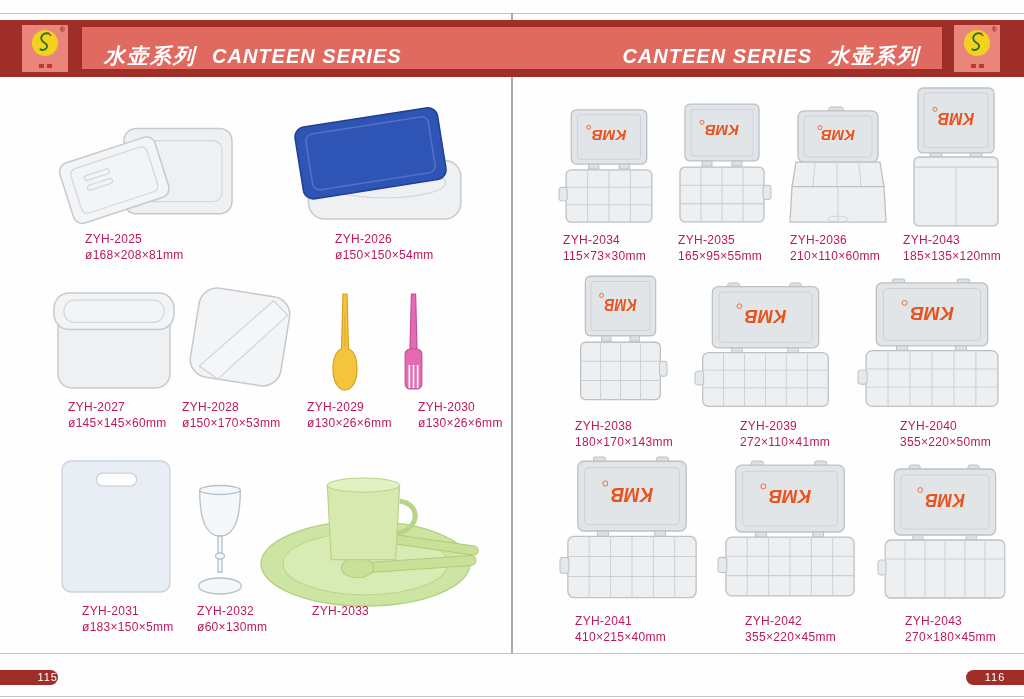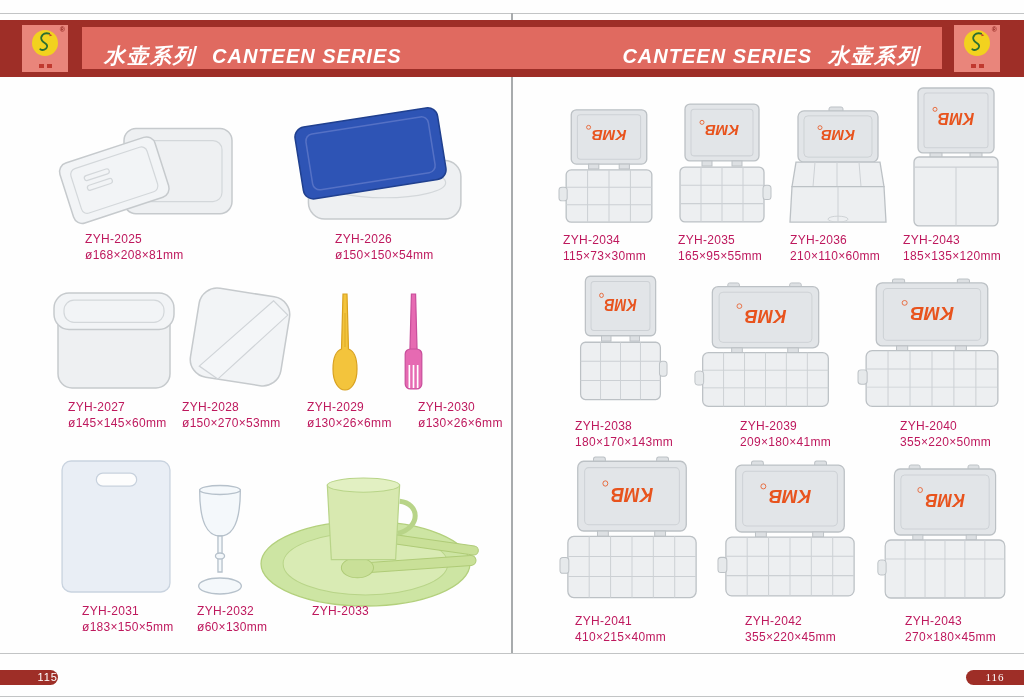--- a/index.html
+++ b/index.html
@@ -55,21 +55,21 @@
   .blatch { fill:#e6e9eb; stroke:#bcc1c5; stroke-width:1; }
   .kmb { font-family:"Liberation Sans",sans-serif; font-weight:bold; font-style:italic;
          fill:var(--kmb_orange,#e8531d); text-anchor:middle; }
   .breg { fill:none; stroke:var(--kmb_orange,#e8531d); stroke-width:0.8; }
 
   
   .page-tab { position:absolute; top:670px; width:58px; height:15px; line-height:15px;
               background:var(--band_dark_red,#9e2e27); color:#fff; font-size:11px;
               text-align:center; letter-spacing:1px; }
   .tab-left { left:0; border-radius:0 8px 8px 0;text-align:right; }
-  .tab-right { left:966px; border-radius:8px 0 0 8px;font-family:Liberation Serif, serif; }
+  .tab-right { left:966px; border-radius:8px 0 0 8px; }
 </style>
 </head>
 <body>
 
 <div class="canvas">
 
   <div class="hline" style="top:13px"></div>
   <div class="hline" style="top:653px"></div>
   <div class="hline" style="top:696px"></div>
   <div class="vline" style="left:511px; top:13px; height:640px"></div>
@@ -201,21 +201,21 @@
     <div class="plabel" style="left:335px;top:232px">
       <div>ZYH-2026</div>
       <div>ø150×150×54mm</div>
     </div>
     <div class="plabel" style="left:68px;top:400px">
       <div>ZYH-2027</div>
       <div>ø145×145×60mm</div>
     </div>
     <div class="plabel" style="left:182px;top:400px">
       <div>ZYH-2028</div>
-      <div>ø150×270×53mm</div>
+      <div>ø150×170×53mm</div>
     </div>
     <div class="plabel" style="left:307px;top:400px">
       <div>ZYH-2029</div>
       <div>ø130×26×6mm</div>
     </div>
     <div class="plabel" style="left:418px;top:400px">
       <div>ZYH-2030</div>
       <div>ø130×26×6mm</div>
     </div>
     <div class="plabel" style="left:82px;top:604px">
@@ -412,21 +412,21 @@
     <div class="plabel" style="left:903px;top:233px">
       <div>ZYH-2043</div>
       <div>185×135×120mm</div>
     </div>
     <div class="plabel" style="left:575px;top:419px">
       <div>ZYH-2038</div>
       <div>180×170×143mm</div>
     </div>
     <div class="plabel" style="left:740px;top:419px">
       <div>ZYH-2039</div>
-      <div>209×180×41mm</div>
+      <div>272×110×41mm</div>
     </div>
     <div class="plabel" style="left:900px;top:419px">
       <div>ZYH-2040</div>
       <div>355×220×50mm</div>
     </div>
     <div class="plabel" style="left:575px;top:614px">
       <div>ZYH-2041</div>
       <div>410×215×40mm</div>
     </div>
     <div class="plabel" style="left:745px;top:614px">

